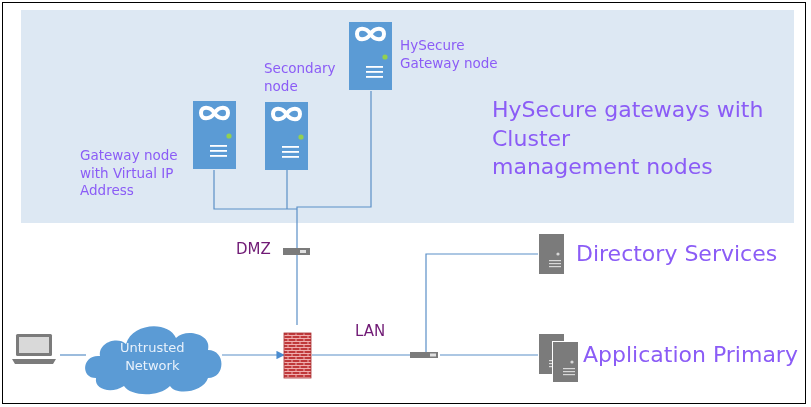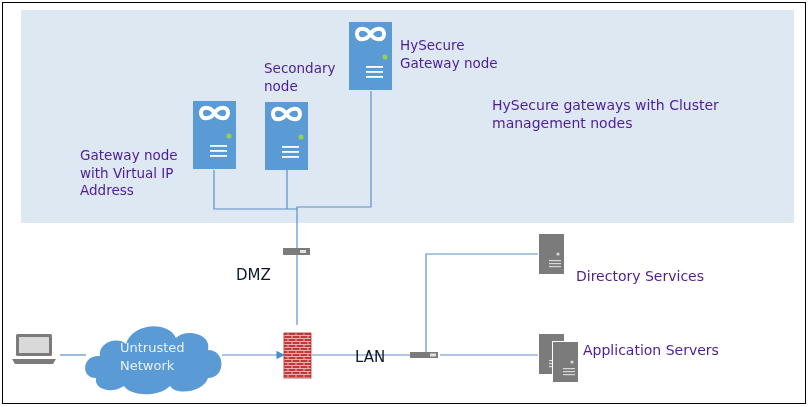--- a/index.html
+++ b/index.html
@@ -1,23 +1,23 @@
 <!DOCTYPE html>
 <html><head>
 <meta charset="utf-8">
 <style>
   html, body { margin: 0; padding: 0; background: #ffffff; }
   body { width: 811px; height: 407px; position: relative; overflow: hidden; font-family: "DejaVu Sans", sans-serif; }
   #frame { position: absolute; left: 2px; top: 2px; width: 804px; height: 402px; border: 1.5px solid #000; box-sizing: border-box; background: #fff; }
   #cluster-bg { position: absolute; left: 21px; top: 10px; width: 773px; height: 213px; background: #dde8f3; }
   svg { position: absolute; left: 0; top: 0; }
-  .lbl { position: absolute; font-family: "DejaVu Sans", sans-serif; color: #4c1d95; line-height: 1.3; white-space: pre-line; }
+  .lbl { position: absolute; font-family: "DejaVu Sans", sans-serif; color: #8b5cf6; line-height: 1.3; white-space: pre-line; }
   .lbl-sm { font-size: 13.5px; }
-  .lbl-lg { font-size: 14px; }
-  .lbl-gray { color: #0f172a; font-size: 15px; margin-top: 26px; }
+  .lbl-lg { font-size: 22px; }
+  .lbl-gray { color: #701a75; font-size: 15px; }
   .lbl-cloud { color: #e8f1fb; font-size: 13px; }
 </style>
 </head>
 <body>
 
 <div id="frame"></div>
 <div id="cluster-bg"></div>
 
 <svg width="811" height="407" viewBox="0 0 811 407">
   <defs>
@@ -100,17 +100,17 @@
 <div class="lbl lbl-sm" style="left:264px; top:60px;">Secondary
 node</div>
 <div class="lbl lbl-sm" style="left:400px; top:37px;">HySecure
 Gateway node</div>
 <div class="lbl lbl-lg" style="left:492px; top:96px;">HySecure gateways with Cluster
 management nodes</div>
 
 <div class="lbl lbl-gray" style="left:236px; top:240px;">DMZ</div>
 <div class="lbl lbl-gray" style="left:355px; top:322px;">LAN</div>
 
-<div class="lbl lbl-cloud" style="left:120px; top:339px; line-height:1.35;">Untrusted
+<div class="lbl lbl-cloud" style="left:120px; top:339px; line-height:1.35;text-align:center;">Untrusted
 Network</div>
 
-<div class="lbl lbl-lg" style="left:576px; top:240px;margin-top:27px;">Directory Services</div>
-<div class="lbl lbl-lg" style="left:583px; top:341px;">Application Servers</div>
+<div class="lbl lbl-lg" style="left:576px; top:240px;">Directory Services</div>
+<div class="lbl lbl-lg" style="left:583px; top:341px;">Application Primary</div>
 
 </body></html>

